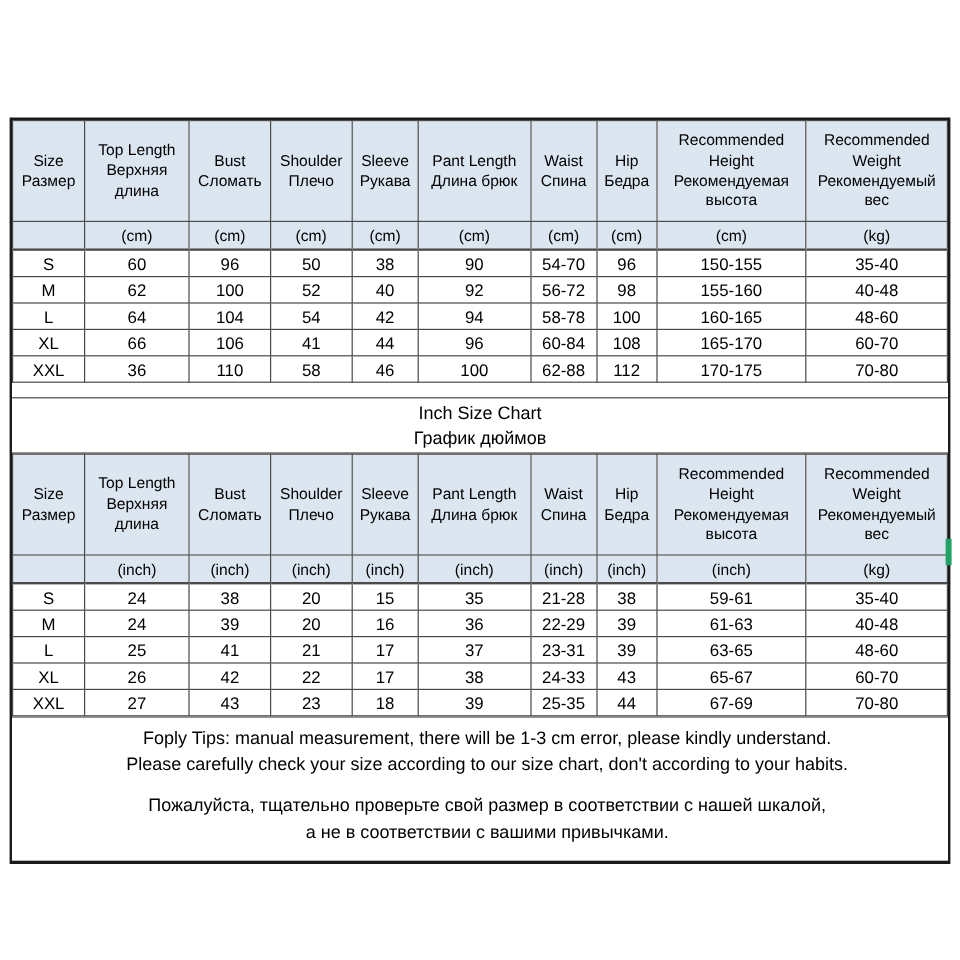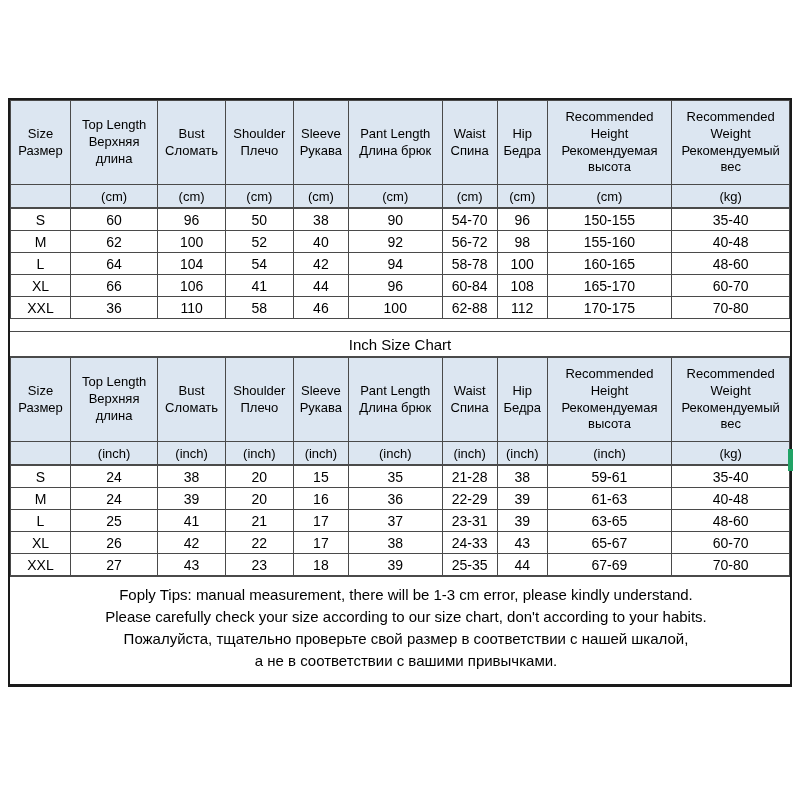--- a/index.html
+++ b/index.html
@@ -67,20 +67,21 @@
   }
   .tips {
     text-align: center;
     font-size: 15px;
     line-height: 22px;
     padding: 7px 8px 12px 20px;
     border-top: 1px solid #4a4a4a;
     background: #ffffff;
   }
   .tips .ru-block {
+    margin-top: 12px;
   }
   .green-handle {
     position: absolute;
     right: -3px;
     top: 349px;
     width: 5px;
     height: 22px;
     background: #21a366;
   }
 </style>
@@ -216,20 +217,21 @@
             <td>62-88</td>
             <td>112</td>
             <td>170-175</td>
             <td>70-80</td>
           </tr>
         </tbody>
     </table>
 
     <div class="divider">
       <div>Inch Size Chart</div>
+      <div>График дюймов</div>
     </div>
 
     <table class="size-table">
       <colgroup>
           <col style="width: 7.7%;">
           <col style="width: 11.2%;">
           <col style="width: 8.7%;">
           <col style="width: 8.7%;">
           <col style="width: 7.1%;">
           <col style="width: 12%;">

